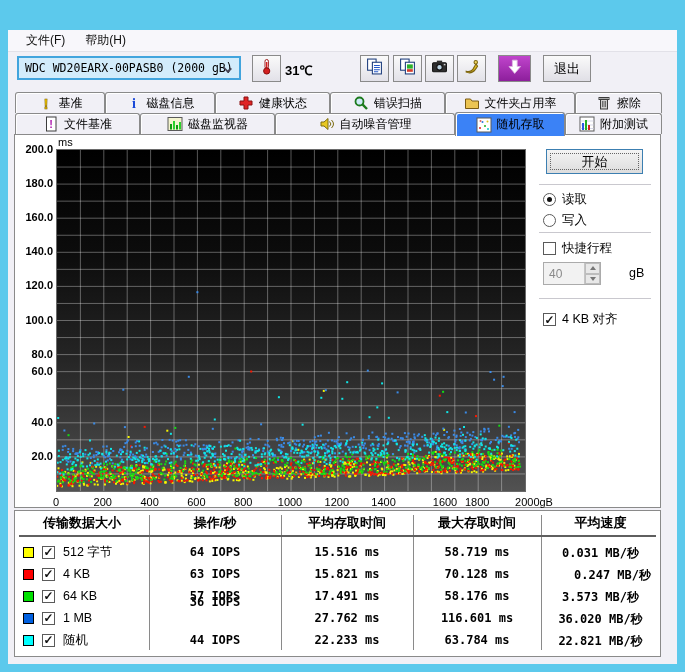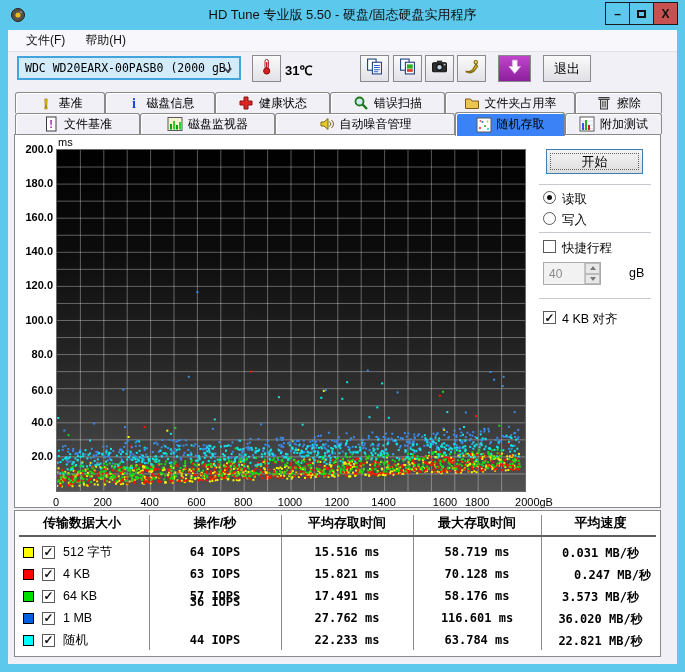--- a/index.html
+++ b/index.html
@@ -47,21 +47,21 @@
   .plot { position:absolute; left:41px; top:14px; width:470px; height:343px; border:1px solid #6a6a6a;
           background:linear-gradient(180deg,#000 0%,#0c0c0c 30%,#242424 60%,#3c3c3c 82%,#525252 100%); }
   .ylab { position:absolute; width:36px; left:2px; text-align:right; font-size:11px; color:#000;font-weight:bold; }
   .xlab { position:absolute; top:361px; font-size:11px; color:#000; transform:translateX(-50%); white-space:nowrap; }
 
   
   .startbtn { position:absolute; left:531px; top:14px; width:97px; height:25px; background:linear-gradient(#f4f4f4,#dddddd);
               border:1px solid #3c7fb1; font-size:13px; color:#000; cursor:pointer; position:absolute; }
   .startbtn::after { content:""; position:absolute; inset:3px; border:1px dotted #666; }
   .hsep { position:absolute; left:524px; width:112px; height:2px; border-top:1px solid #c9c8ce; border-bottom:1px solid #fff; }
-  .optrow { position:absolute; left:528px; display:flex; align-items:flex-start; gap:6px; font-size:12.5px; color:#000; cursor:pointer; }
+  .optrow { position:absolute; left:528px; display:flex; align-items:center; gap:6px; font-size:12.5px; color:#000; cursor:pointer; }
   .radio { width:13px; height:13px; border:1px solid #5a5a5a; border-radius:50%; background:#fff; position:relative; }
   .radio.on::after { content:""; position:absolute; left:3px; top:3px; width:5px; height:5px; border-radius:50%; background:#111; }
   .cbox { width:13px; height:13px; border:1px solid #5a5a5a; background:#fff; display:flex; align-items:center; justify-content:center;
           font-size:12px; font-weight:bold; color:#111; line-height:1; }
   .spinner { position:absolute; left:528px; width:58px; height:23px; border:1px solid #ababab; background:#f2f2f2; display:flex; }
   .spinner .val { flex:1; font-size:12px; color:#8a8a8a; padding:4px 0 0 5px; }
   .spinbtns { width:16px; display:flex; flex-direction:column; border-left:1px solid #c5c5c5; }
   .spinbtn { flex:1; background:#e8e8e8; border:1px solid #bdbdbd; display:flex; align-items:center; justify-content:center; cursor:pointer; }
   .arr-up { width:0; height:0; border-left:3px solid transparent; border-right:3px solid transparent; border-bottom:4px solid #777; }
   .arr-dn { width:0; height:0; border-left:3px solid transparent; border-right:3px solid transparent; border-top:4px solid #777; }
@@ -76,37 +76,20 @@
              text-align:center; padding-top:4px; }
   .rt-rowlabel { position:absolute; display:flex; align-items:center; gap:8px; height:22px; }
   .swatch { width:11px; height:11px; border:1px solid #000; }
   .rt-name { font-size:12.5px; color:#000; font-weight:normal; font-family:"Liberation Sans", sans-serif; }
 </style>
 </head>
 <body>
 
 <div class="window">
 
-  <div class="titlebar">
-    <span class="app-icon">
-      <svg viewBox="0 0 16 16" width="16" height="16">
-          <circle cx="8" cy="8" r="6.5" fill="#56504a" stroke="#25201c"></circle>
-          <circle cx="8" cy="8" r="2.6" fill="#e8b822"></circle>
-          <circle cx="11" cy="5" r="1" fill="#9a948e"></circle>
-        </svg>
-    </span>
-    <div class="title-text">HD Tune 专业版 5.50 - 硬盘/固态硬盘实用程序</div>
-    <div class="winbtns">
-      <div class="winbtn">–</div>
-      <div class="winbtn">
-          <span class="maxglyph"></span>
-        </div>
-      <div class="winbtn close">X</div>
-    </div>
-  </div>
 
   <div class="client">
 
     <div class="menubar" id="menubar">
         <div class="menuitem">文件(F)</div>
         <div class="menuitem">帮助(H)</div>
       </div>
 
     <div class="combo">
       <span>WDC WD20EARX-00PASB0  (2000 gB)</span>
@@ -275,21 +258,21 @@
     <div class="panel">
       <span class="ms-label">ms</span>
       <div id="ylabels">
           <div class="ylab" style="top: 8px;">200.0</div>
           <div class="ylab" style="top: 42.1px;">180.0</div>
           <div class="ylab" style="top: 76.2px;">160.0</div>
           <div class="ylab" style="top: 110.3px;">140.0</div>
           <div class="ylab" style="top: 144.4px;">120.0</div>
           <div class="ylab" style="top: 178.5px;">100.0</div>
           <div class="ylab" style="top: 212.6px;">80.0</div>
-          <div class="ylab" style="top: 249px;">60.0</div>
+          <div class="ylab" style="top: 230px;">60.0</div>
           <div class="ylab" style="top: 280.8px;">40.0</div>
           <div class="ylab" style="top: 314.9px;">20.0</div>
         </div>
       <div class="plot">
         <svg id="plot-svg" width="468" height="341">
             <line x1="23.400000000000002" y1="0" x2="23.400000000000002" y2="341" stroke="rgba(255,255,255,0.34)" stroke-width="1"></line>
             <line x1="46.800000000000004" y1="0" x2="46.800000000000004" y2="341" stroke="rgba(255,255,255,0.34)" stroke-width="1"></line>
             <line x1="70.2" y1="0" x2="70.2" y2="341" stroke="rgba(255,255,255,0.34)" stroke-width="1"></line>
             <line x1="93.60000000000001" y1="0" x2="93.60000000000001" y2="341" stroke="rgba(255,255,255,0.34)" stroke-width="1"></line>
             <line x1="117" y1="0" x2="117" y2="341" stroke="rgba(255,255,255,0.34)" stroke-width="1"></line>

